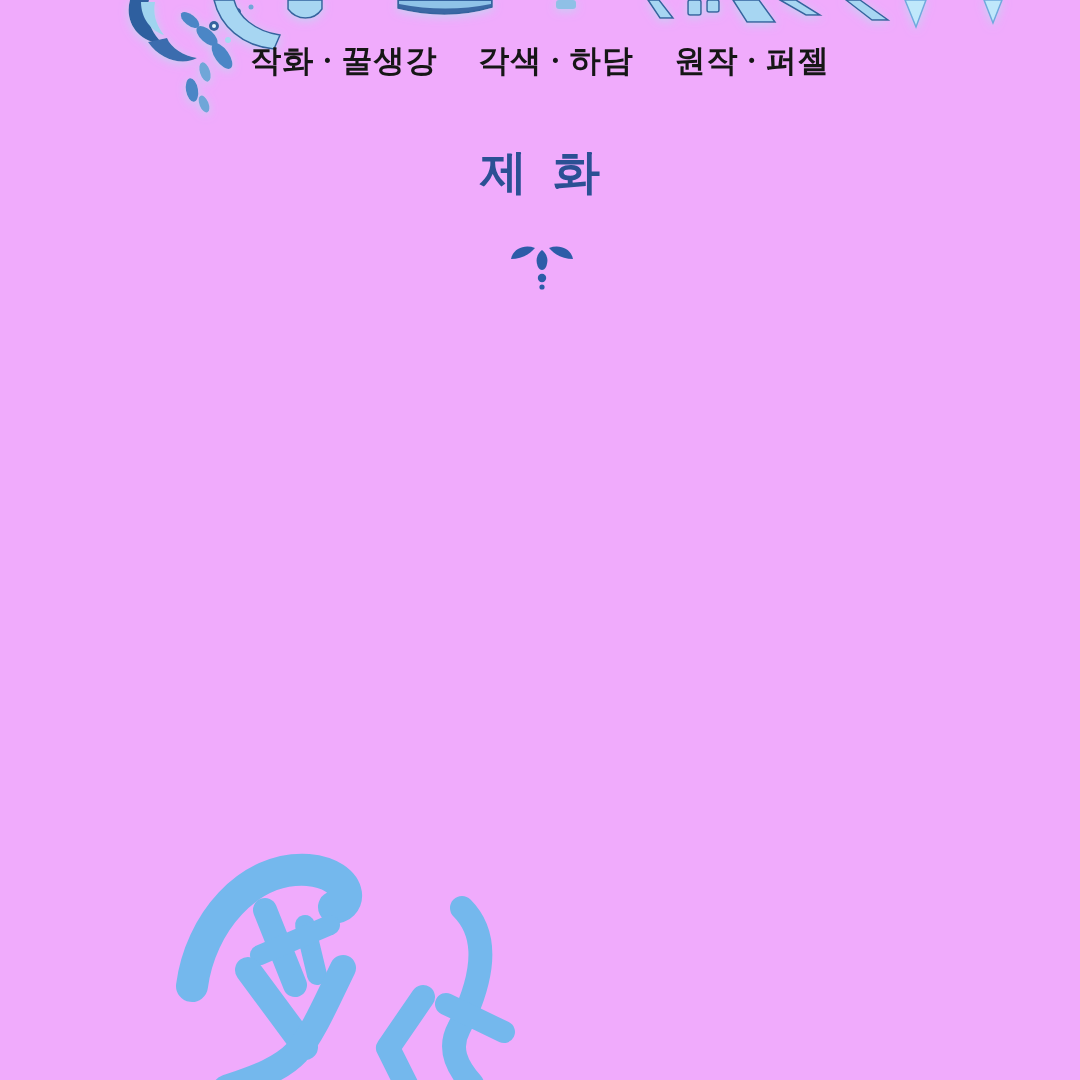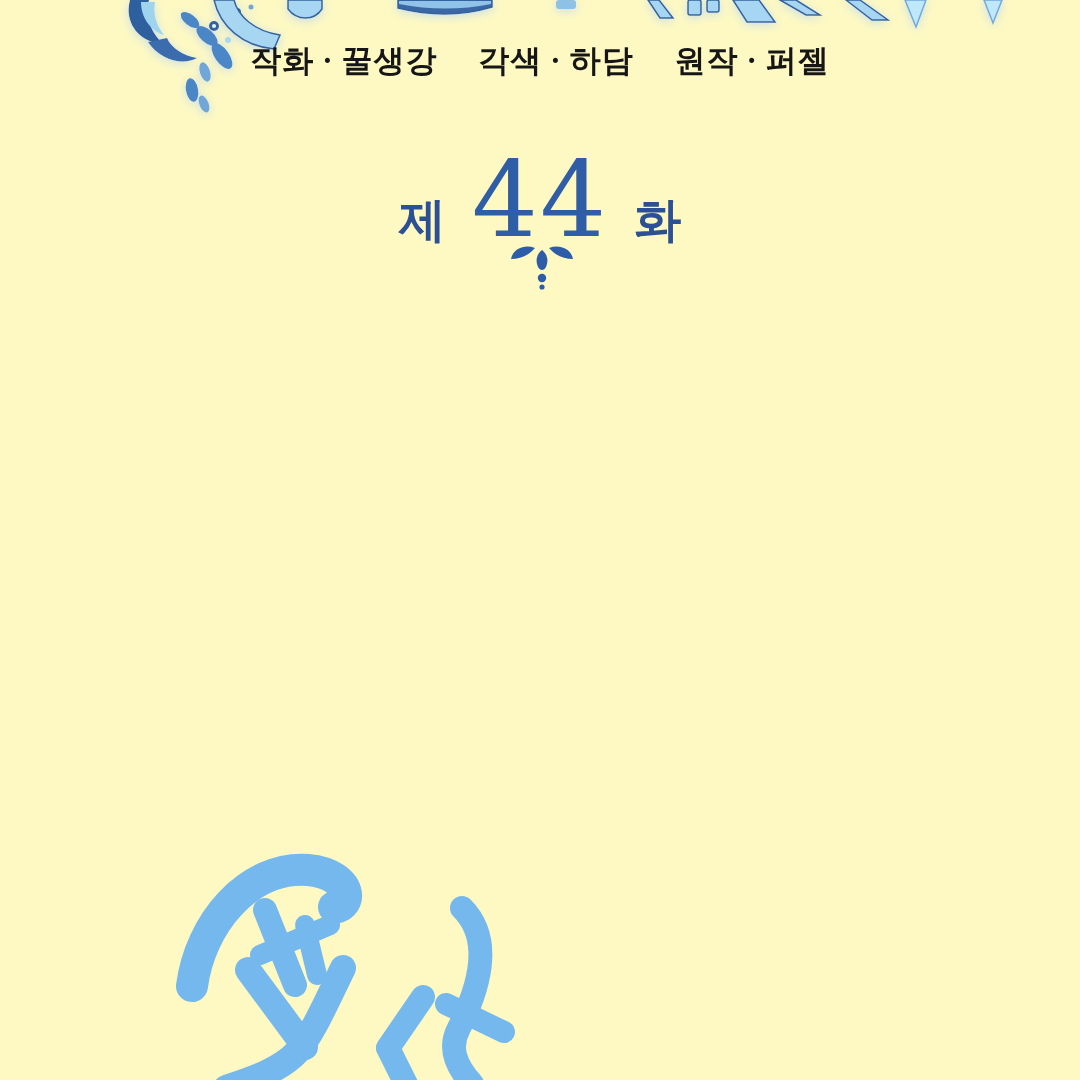--- a/index.html
+++ b/index.html
@@ -1,18 +1,18 @@
 <!DOCTYPE html>
 <html><head>
 <meta charset="utf-8">
 <style>
   html,body{margin:0;padding:0;background:#e9e9e9;}
   .page{
     position:relative;width:1080px;height:1080px;margin:0 auto;
-    background:#fef9c3;overflow:hidden;
+    background:#f0abfc;overflow:hidden;
     font-family:"Liberation Serif", serif;
   }
   
   .logo-art{position:absolute;top:0;left:0;width:1080px;height:130px;}
   
   .credits{
     position:absolute;top:40px;left:0;right:0;
     text-align:center;font-size:31px;font-weight:600;color:#161616;
     letter-spacing:1px;white-space:nowrap;
   }
@@ -85,21 +85,20 @@
   </svg>
 
   <div class="credits">
     <span class="credit-group"><span>작화</span><span class="credit-sep">·</span><span>꿀생강</span></span>
     <span class="credit-group"><span>각색</span><span class="credit-sep">·</span><span>하담</span></span>
     <span class="credit-group"><span>원작</span><span class="credit-sep">·</span><span>퍼젤</span></span>
   </div>
 
   <div class="episode">
     <span class="ep-affix">제</span>
-    <span class="ep-num">44</span>
     <span class="ep-affix">화</span>
   </div>
 
   <svg class="ornament" viewBox="0 0 64 52" xmlns="http://www.w3.org/2000/svg" aria-hidden="true" fill="#2d5ca8">
     <path d="M1,17 C3,7 14,2 25,6 C18,14 10,17 1,17 Z"></path>
     <path d="M63,17 C61,7 50,2 39,6 C46,14 54,17 63,17 Z"></path>
     <path d="M32,8 C37,12 39,18 36,25 C34,29 30,29 28,25 C25,18 27,12 32,8 Z"></path>
     <circle cx="32" cy="36" r="4.2"></circle>
     <circle cx="32" cy="45" r="2.6"></circle>
   </svg>

